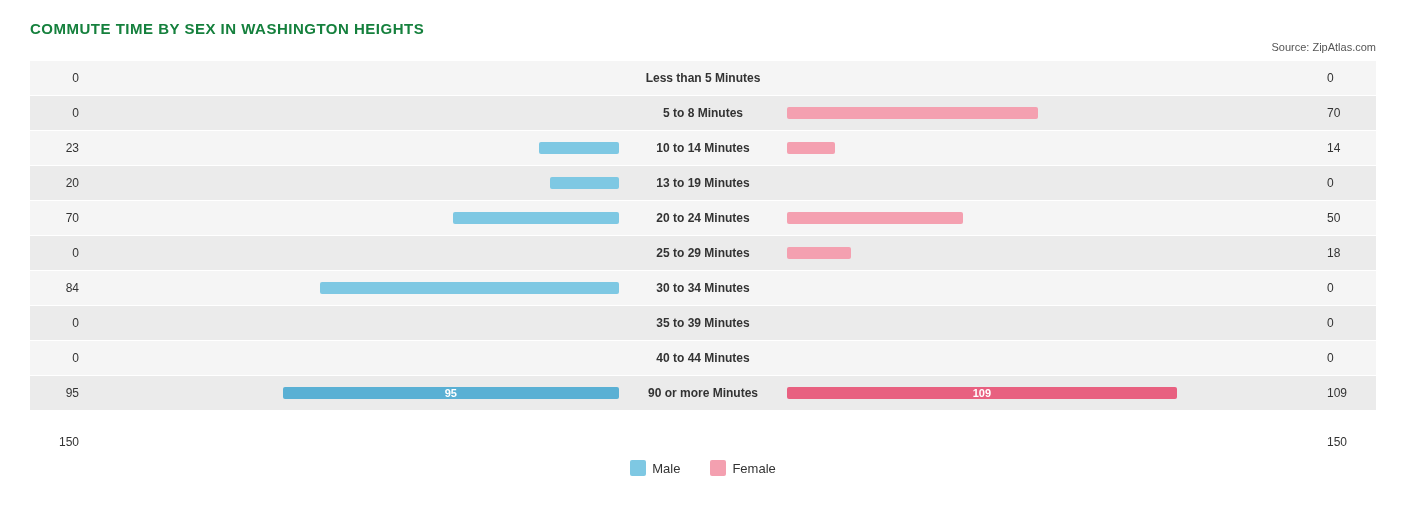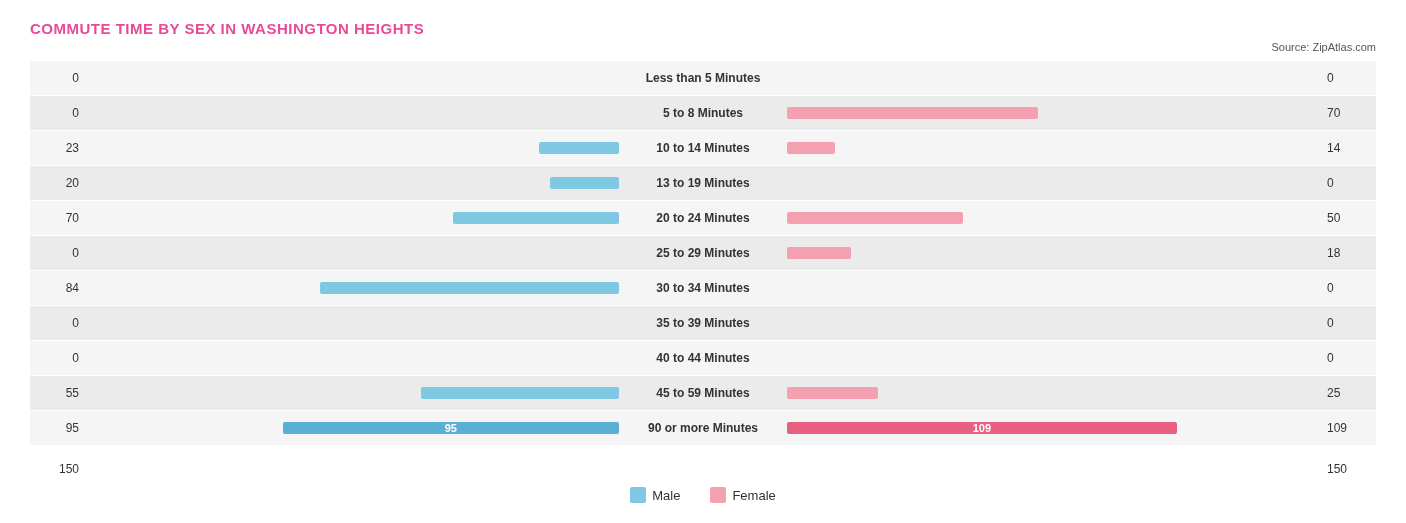--- a/index.html
+++ b/index.html
@@ -8,21 +8,21 @@
       background: #fff;
       width: 1406px;
       min-height: 523px;
       padding: 20px 30px;
     }
     .chart-title {
       font-size: 15px;
       font-weight: bold;
       text-transform: uppercase;
       letter-spacing: 0.5px;
-      color: #ec4899;
+      color: #15803d;
       margin-bottom: 4px;
     }
     .source {
       font-size: 11px;
       color: #555;
       text-align: right;
       margin-bottom: 8px;
     }
     .chart-area {
       position: relative;
@@ -86,21 +86,21 @@
       flex: 1;
       display: flex;
       justify-content: flex-start;
       align-items: center;
       padding-left: 4px;
     }
     .axis-row {
       display: flex;
       align-items: center;
       height: 24px;
-      margin-top: 12px;
+      margin-top: 20px;
     }
     .axis-left {
       width: 55px;
       text-align: right;
       font-size: 12px;
       color: #333;
       padding-right: 6px;
     }
     .axis-right {
       width: 55px;
@@ -253,31 +253,20 @@
     <div class="row">
       <div class="left-val">0</div>
       <div class="left-bar-wrap">
         <div class="bar-male" style="width:0%;"></div>
       </div>
       <div class="label-center">40 to 44 Minutes</div>
       <div class="right-bar-wrap">
         <div class="bar-female" style="width:0%;"></div>
       </div>
       <div class="right-val">0</div>
-    </div>
-    <div class="row">
-      <div class="left-val">55</div>
-      <div class="left-bar-wrap">
-        <div class="bar-male" style="width:37%;"></div>
-      </div>
-      <div class="label-center">45 to 59 Minutes</div>
-      <div class="right-bar-wrap">
-        <div class="bar-female" style="width:17%;"></div>
-      </div>
-      <div class="right-val">25</div>
     </div>
     <div class="row">
       <div class="left-val">95</div>
       <div class="left-bar-wrap">
         <div class="bar-male-highlight" style="width:63%; min-width:28px;">95</div>
       </div>
       <div class="label-center">90 or more Minutes</div>
       <div class="right-bar-wrap">
         <div class="bar-female-highlight" style="width:73%; min-width:32px;">109</div>
       </div>

